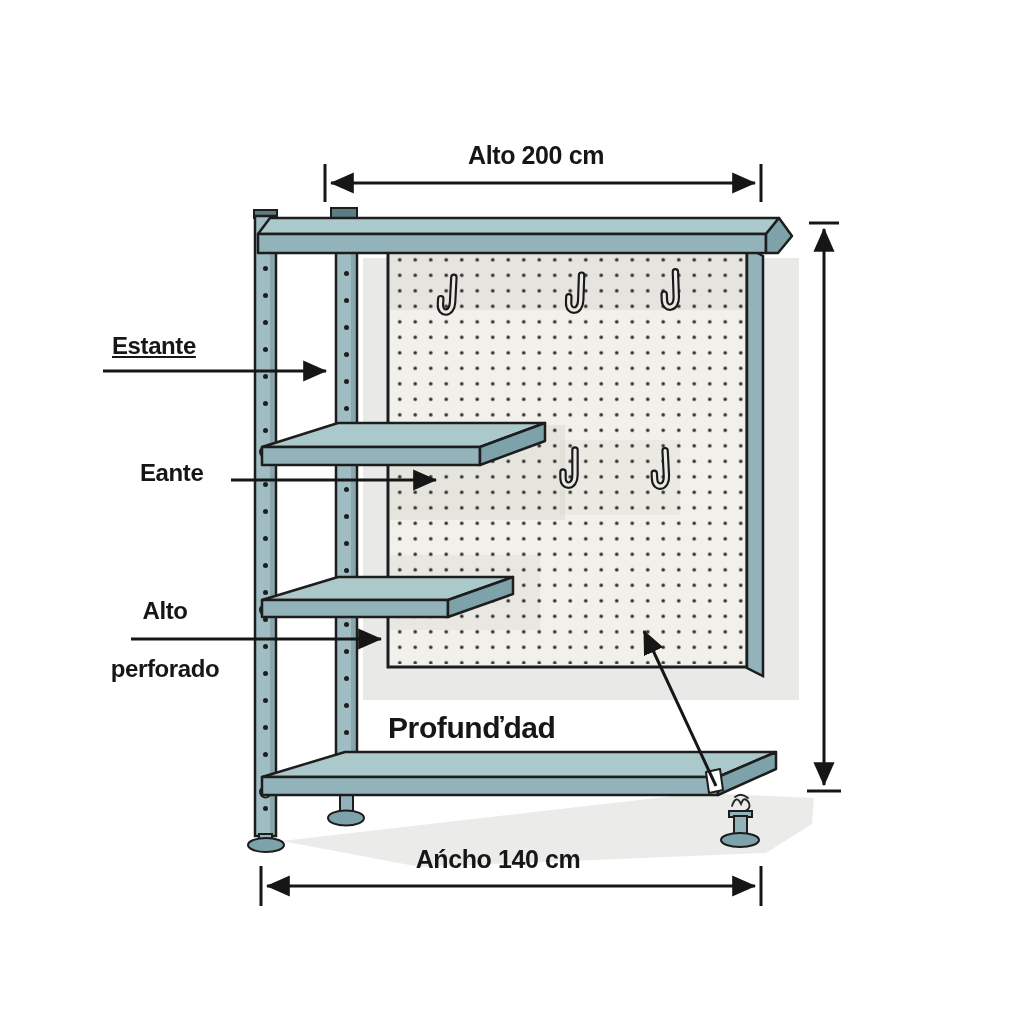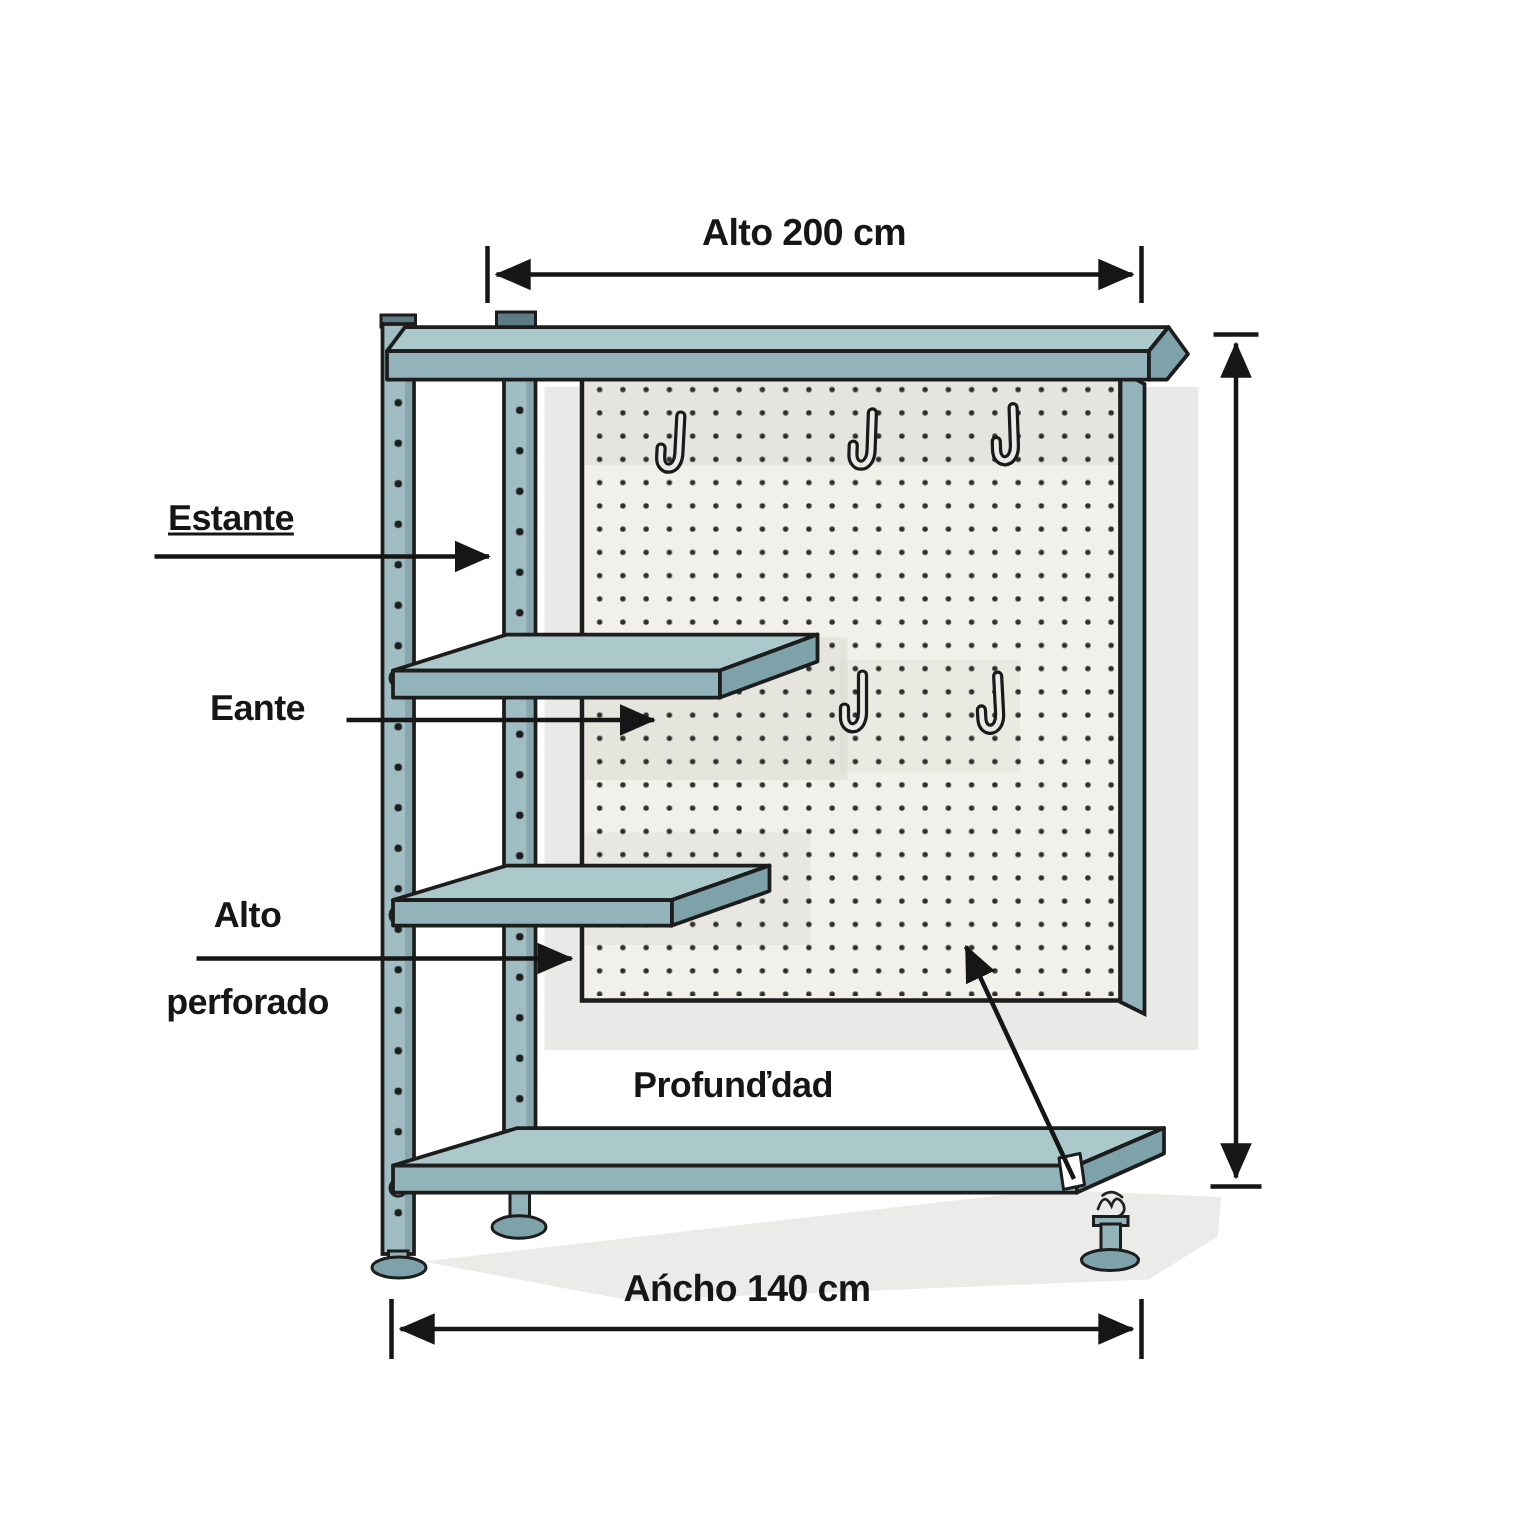--- a/index.html
+++ b/index.html
@@ -12,21 +12,21 @@
   .canvas svg{position:absolute;left:0;top:0;}
   .lbl{
     position:absolute;font-weight:700;font-size:24px;line-height:1.12;
     letter-spacing:-0.4px;color:var(--ink,#161616);white-space:pre-line;
   }
   .dim{font-size:25px;}
   .center{text-align:center;}
   #lbl-estante{left:112px;top:333px;text-decoration:underline;}
   #lbl-eante{left:140px;top:460px;}
   #lbl-panel{left:104px;top:567px;width:122px;text-align:center;line-height:29px;}
-  #lbl-profundidad{left:422px;top:711px;font-size:24px;}
+  #lbl-profundidad{left:388px;top:711px;font-size:30px;}
   #dim-alto{left:416px;top:141px;width:240px;}
   #dim-ancho{left:378px;top:845px;width:240px;}
   #dim-fondo{left:833px;top:488px;line-height:30px;}
 </style>
 </head>
 <body>
 
 <div class="canvas">
 
   <svg width="1024" height="1024" viewBox="0 0 1024 1024">

